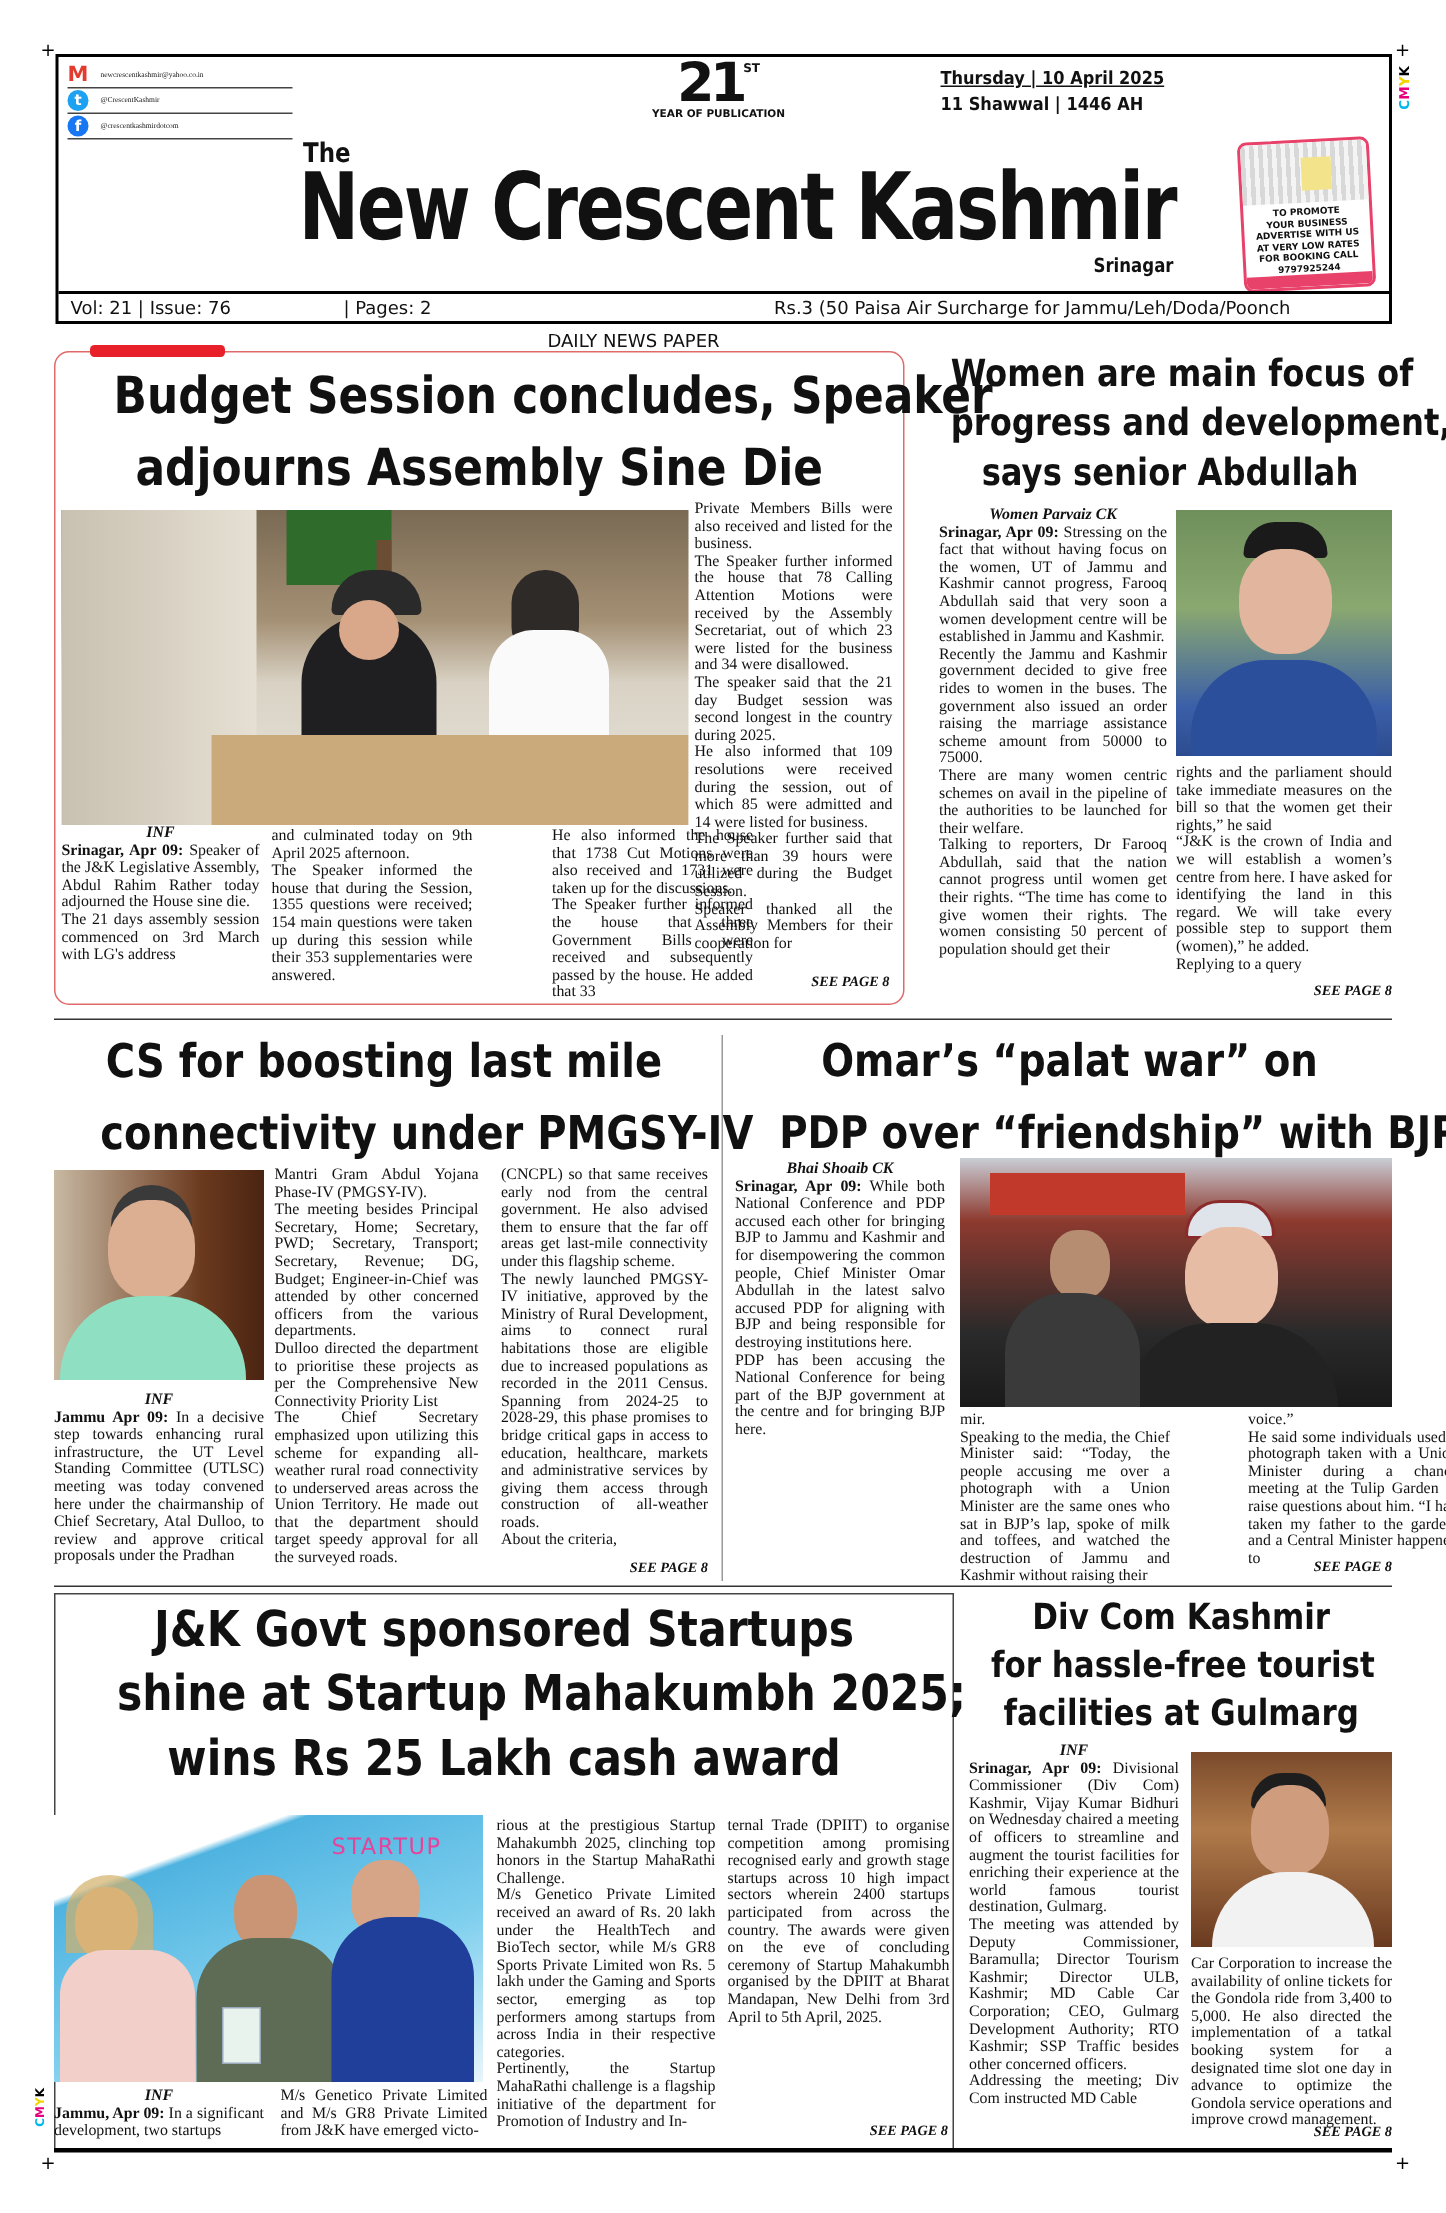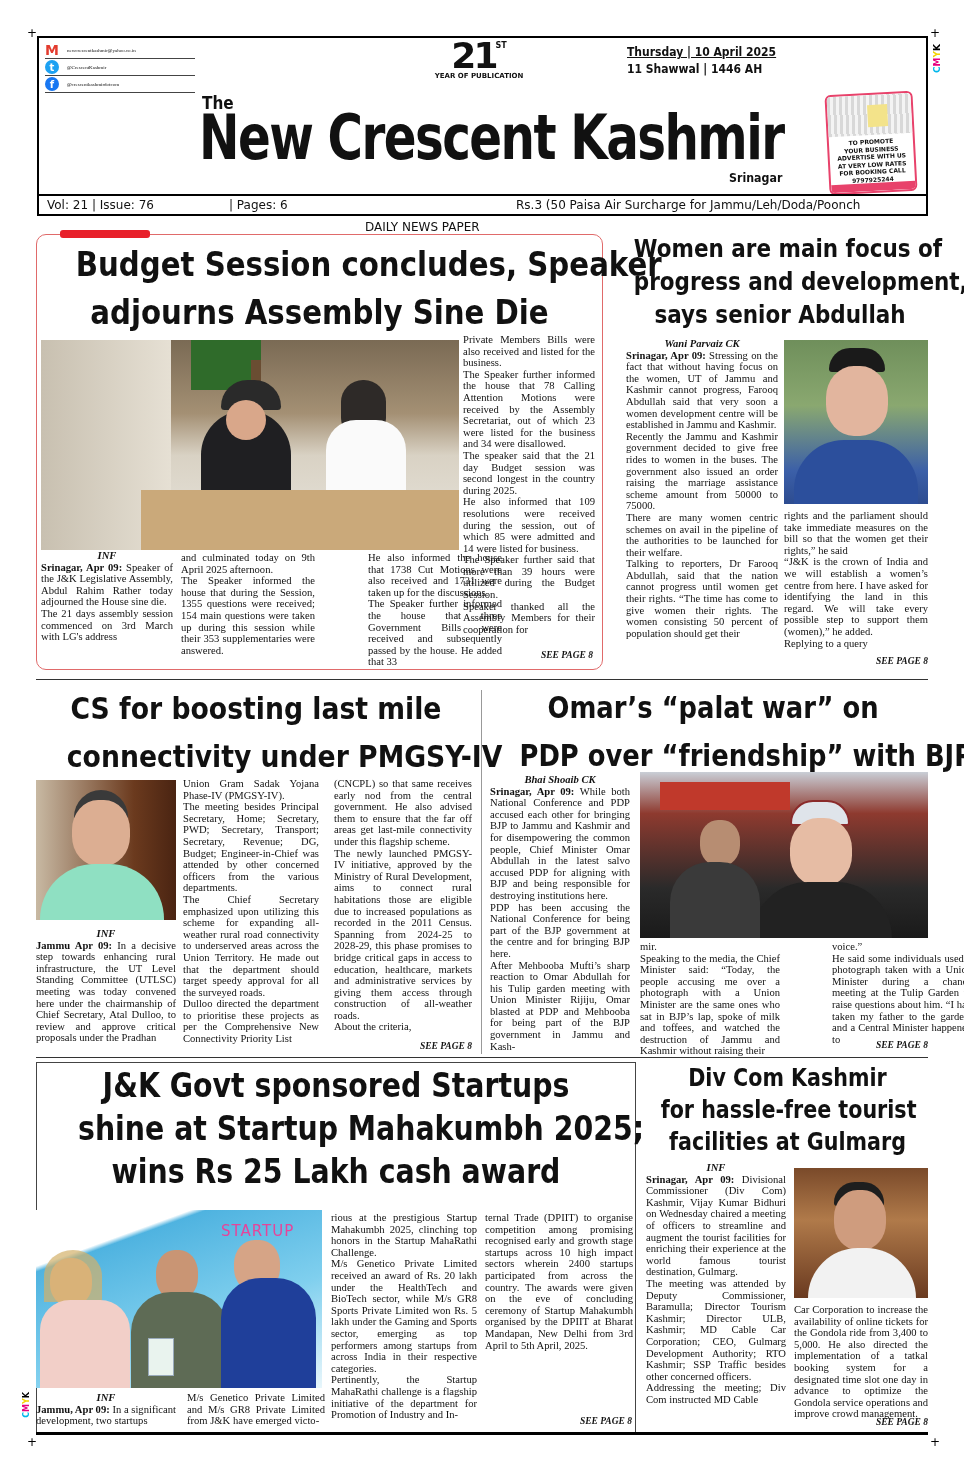--- a/index.html
+++ b/index.html
@@ -100,21 +100,21 @@
       <div>ADVERTISE WITH US</div>
       <div>AT VERY LOW RATES</div>
       <div>FOR BOOKING CALL</div>
       <div>9797925244</div>
     </div>
     <div class="bar"></div>
   </div>
 
   <div class="infobar">
     <span style="left:8px;">Vol: 21 | Issue: 76</span>
-    <span style="left:190px;">| Pages: 6</span>
+    <span style="left:190px;">| Pages: 2</span>
     <span style="left:326px;margin-top:44px;">DAILY  NEWS PAPER</span>
     <span style="left:477px;">Rs.3 (50 Paisa Air Surcharge for Jammu/Leh/Doda/Poonch</span>
   </div>
 </header>
 
 <div class="box1"></div>
 <div class="box1-bar"></div>
 <article>
   <div class="hl" style="left:36px;width:567px;top:240px;font-size:34px;line-height:48px;">
     <div>Budget Session concludes, Speaker</div>
@@ -155,21 +155,21 @@
   <div class="seepage" style="left:495px;top:650px;width:98px;">SEE PAGE 8</div>
 </article>
 
 <article>
   <div class="hl" style="left:610px;width:340px;top:232px;font-size:25px;line-height:33px;">
     <div>Women are main focus of</div>
     <div>progress and development,</div>
     <div>says senior Abdullah</div>
   </div>
   <div class="col" style="left:626px;top:338px;width:152px;">
-    <p class="agency">Wani Parvaiz CK</p>
+    <p class="agency">Women Parvaiz CK</p>
     <p><b>Srinagar, Apr 09:</b><span> Stressing on the fact that without having focus on the women, UT of Jammu and Kashmir cannot progress, Farooq Abdullah said that very soon a women development centre will be established in Jammu and Kashmir.</span></p>
     <p>Recently the Jammu and Kashmir government decided to give free rides to women in the buses. The government also issued an order raising the marriage assistance scheme amount from 50000 to 75000.</p>
     <p>There are many women centric schemes on avail in the pipeline of the authorities to be launched for their welfare.</p>
     <p>Talking to reporters, Dr Farooq Abdullah, said that the nation cannot progress until women get their rights. “The time has come to give women their rights. The women consisting 50 percent of population should get their</p>
   </div>
   <div class="photo" style="left:784px;top:340px;width:144px;height:164px;background:linear-gradient(180deg,#6f8f5b 0%,#8aa870 40%,#3b5fa8 80%,#2d4c90 100%);">
     <div class="abs" style="left:45px;top:8px;width:56px;height:24px;border-radius:28px 28px 4px 4px;background:#1a1a1a;"></div>
     <div class="abs" style="left:42px;top:26px;width:62px;height:70px;border-radius:45%;background:#e2b59e;"></div>
     <div class="abs" style="left:10px;top:100px;width:124px;height:64px;border-radius:50px 50px 0 0;background:#2c4f9c;"></div>
   </div>
@@ -191,43 +191,42 @@
   <div class="photo" style="left:36px;top:780px;width:140px;height:140px;background:linear-gradient(90deg,#c8b9a3,#6b3a1e 70%,#4a2412);">
     <div class="abs" style="left:38px;top:10px;width:54px;height:30px;border-radius:28px 28px 0 0;background:#3a3a3a;"></div>
     <div class="abs" style="left:36px;top:20px;width:58px;height:66px;border-radius:45%;background:#dcae92;"></div>
     <div class="abs" style="left:4px;top:84px;width:124px;height:56px;border-radius:55px 55px 0 0;background:#8fe0c2;"></div>
   </div>
   <div class="col" style="left:36px;top:928px;width:140px;">
     <p class="agency">INF</p>
     <p><b>Jammu Apr 09:</b><span> In a decisive step towards enhancing rural infrastructure, the UT Level Standing Committee (UTLSC) meeting was today convened here under the chairmanship of Chief Secretary, Atal Dulloo, to review and approve critical proposals under the Pradhan</span></p>
   </div>
   <div class="col" style="left:183px;top:778px;width:136px;">
-    <p>Union Gram Sadak Yojana Phase-IV (PMGSY-IV).</p>
+    <p>Mantri Gram Abdul Yojana Phase-IV (PMGSY-IV).</p>
     <p>The meeting besides Principal Secretary, Home; Secretary, PWD; Secretary, Transport; Secretary, Revenue; DG, Budget; Engineer-in-Chief was attended by other concerned officers from the various departments.</p>
+    <p>Dulloo directed the department to prioritise these projects as per the Comprehensive New Connectivity Priority List</p>
     <p>The Chief Secretary emphasized upon utilizing this scheme for expanding all-weather rural road connectivity to underserved areas across the Union Territory. He made out that the department should target speedy approval for all the surveyed roads.</p>
-    <p>Dulloo directed the department to prioritise these projects as per the Comprehensive New Connectivity Priority List</p>
   </div>
   <div class="col" style="left:334px;top:778px;width:138px;">
     <p>(CNCPL) so that same receives early nod from the central government. He also advised them to ensure that the far off areas get last-mile connectivity under this flagship scheme.</p>
     <p>The newly launched PMGSY-IV initiative, approved by the Ministry of Rural Development, aims to connect rural habitations those are eligible due to increased populations as recorded in the 2011 Census. Spanning from 2024-25 to 2028-29, this phase promises to bridge critical gaps in access to education, healthcare, markets and administrative services by giving them access through construction of all-weather roads.</p>
     <p>About the criteria,</p>
   </div>
   <div class="seepage" style="left:374px;top:1041px;width:98px;">SEE PAGE 8</div>
 </article>
 
 <article>
   <div class="hl" style="left:488px;width:450px;top:684px;font-size:30px;line-height:48px;">
     <div>Omar’s “palat war” on</div>
     <div>PDP over “friendship” with BJP</div>
   </div>
   <div class="col" style="left:490px;top:774px;width:140px;">
     <p class="agency">Bhai Shoaib CK</p>
     <p><b>Srinagar, Apr 09:</b><span> While both National Conference and PDP accused each other for bringing BJP to Jammu and Kashmir and for disempowering the common people, Chief Minister Omar Abdullah in the latest salvo accused PDP for aligning with BJP and being responsible for destroying institutions here.</span></p>
     <p>PDP has been accusing the National Conference for being part of the BJP government at the centre and for bringing BJP here.</p>
-    <p>After Mehbooba Mufti’s sharp reaction to Omar Abdullah for his Tulip garden meeting with Union Minister Rijiju, Omar blasted at PDP and Mehbooba for being part of the BJP government in Jammu and Kash-</p>
   </div>
   <div class="photo" style="left:640px;top:772px;width:288px;height:166px;background:linear-gradient(180deg,#c9ced6 0%,#8e3a2f 25%,#2a2a2a 70%,#1a1a1a 100%);">
     <div class="abs" style="left:20px;top:10px;width:130px;height:28px;background:#c0392b;"></div>
     <div class="abs" style="left:150px;top:28px;width:60px;height:26px;border-radius:30px 30px 4px 4px;background:#dfe4ea;border:2px solid #8a2a2a;"></div>
     <div class="abs" style="left:150px;top:46px;width:62px;height:68px;border-radius:45%;background:#e6bca4;"></div>
     <div class="abs" style="left:112px;top:110px;width:140px;height:56px;border-radius:60px 60px 0 0;background:#222;"></div>
     <div class="abs" style="left:60px;top:48px;width:40px;height:46px;border-radius:45%;background:#b78d72;"></div>
     <div class="abs" style="left:30px;top:90px;width:90px;height:76px;border-radius:40px 40px 0 0;background:#3a3a3a;"></div>
   </div>
   <div class="col" style="left:640px;top:941px;width:140px;">

